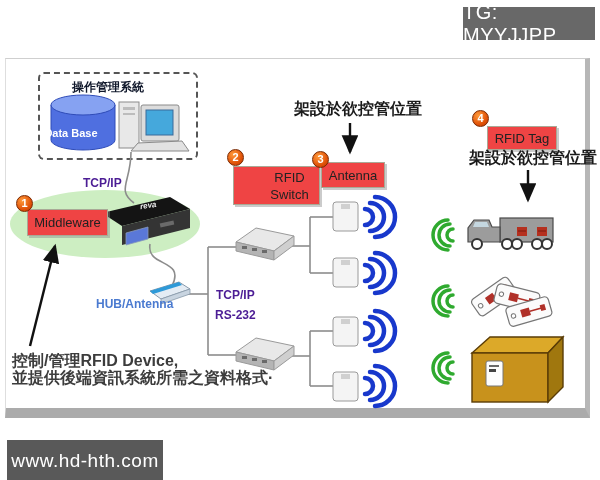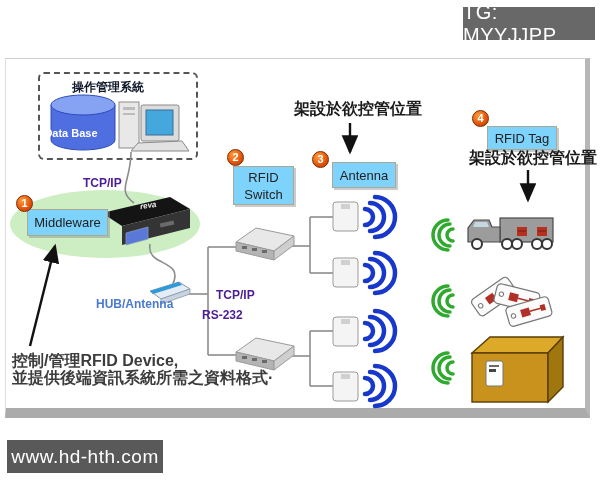--- a/index.html
+++ b/index.html
@@ -24,37 +24,37 @@
     border:2px dashed #555;border-radius:6px;z-index:1;background:transparent;
   }
   svg.art{left:0;top:0;z-index:2;pointer-events:none;}
   .num-circle{
     width:17px;height:17px;border-radius:50%;box-sizing:border-box;
     background:radial-gradient(circle at 35% 30%,#ff9a3a,#e05208 62%,#c03a02);
     border:1px solid #7a2800;color:#fff;font-size:11px;font-weight:bold;
     line-height:15px;text-align:center;z-index:6;
   }
   .ylabel{
-    background:#7dd3fc;border:1px solid #a9a996;box-shadow:2px 2px 0 rgba(140,140,140,.45);
+    background:#ef4444;border:1px solid #a9a996;box-shadow:2px 2px 0 rgba(140,140,140,.45);
     color:#222;display:flex;flex-direction:column;align-items:center;justify-content:center;
     z-index:5;font-size:13px;line-height:17px;
   }
   .gray-label{color:#4c1d95;font-weight:bold;font-size:12px;z-index:5;}
   .blue-label{color:#4a7ad0;font-weight:bold;font-size:12px;z-index:5;}
   .cjk-big{font-size:16px;font-weight:bold;color:#1a1a1a;white-space:nowrap;z-index:5;text-align:center;}
   .cjk-small{font-size:16px;font-weight:bold;color:#3c3c3c;white-space:nowrap;z-index:5;}
   .cjk-title{font-size:12px;font-weight:bold;color:#0f172a;text-align:center;z-index:5;}
   .db-label{font-size:11px;font-weight:bold;color:#fff;text-align:center;z-index:5;}
   .logo{font-size:8px;font-weight:bold;font-style:italic;color:#eee;transform:rotate(-9deg);z-index:5;}
 </style>
 </head>
 <body>
 
 <div class="abs wm" style="left:463px;top:7px;width:132px;height:33px;font-size:20px;">TG: MYYJJPP</div>
-<div class="abs wm" style="left:7px;top:440px;width:156px;height:33px;font-size:19px;background:#595959;">www.hd-hth.com</div>
+<div class="abs wm" style="left:7px;top:440px;width:156px;height:41px;font-size:19px;background:#595959;">www.hd-hth.com</div>
 
 <div class="abs panel"></div>
 <div class="abs dashed-box"></div>
 
 <svg class="abs art" width="600" height="480" viewBox="0 0 600 480">
   <defs>
     <marker id="ah" markerWidth="9" markerHeight="9" refX="7" refY="3.5" orient="auto">
       <path d="M0,0 L8,3.5 L0,7 Z" fill="#111"></path>
     </marker>
   </defs>
@@ -244,30 +244,30 @@
 <div class="abs db-label" style="left:39px;top:119px;width:64px;margin-top:8px;">Data Base</div>
 
 <div class="abs gray-label" style="left:83px;top:176px;">TCP/IP</div>
 
 <div class="abs num-circle" style="left:16px;top:195px;">1</div>
 <div class="abs ylabel" style="left:27px;top:209px;width:79px;height:25px;">Middleware</div>
 <div class="abs logo" style="left:140px;top:201px;">reva</div>
 
 <div class="abs blue-label" style="left:96px;top:297px;">HUB/Antenna</div>
 <div class="abs gray-label" style="left:216px;top:288px;">TCP/IP</div>
-<div class="abs gray-label" style="left:202px;top:308px;text-align:center;">RS-232</div>
+<div class="abs gray-label" style="left:215px;top:308px;text-align:center;">RS-232</div>
 
 <div class="abs num-circle" style="left:227px;top:149px;">2</div>
-<div class="abs ylabel" style="left:233px;top:166px;width:59px;height:37px;">
+<div class="abs ylabel" style="left:233px;top:166px;width:59px;height:37px;padding-left:26px;">
   <span>RFID</span>
   <span>Switch</span>
 </div>
 
 <div class="abs num-circle" style="left:312px;top:151px;">3</div>
-<div class="abs ylabel" style="left:332px;top:162px;width:62px;height:24px;">Antenna</div>
+<div class="abs ylabel" style="left:321px;top:162px;width:62px;height:24px;">Antenna</div>
 <div class="abs cjk-big" style="left:294px;top:99px;">架設於欲控管位置</div>
 
 <div class="abs num-circle" style="left:472px;top:110px;">4</div>
 <div class="abs ylabel" style="left:487px;top:126px;width:68px;height:22px;">RFID Tag</div>
 <div class="abs cjk-big" style="left:469px;top:148px;">架設於欲控管位置</div>
 
 <div class="abs cjk-small" style="left:12px;top:351px;">控制/管理RFID Device,</div>
 <div class="abs cjk-small" style="left:12px;top:368px;">並提供後端資訊系統所需之資料格式·</div>
 
 </body></html>

